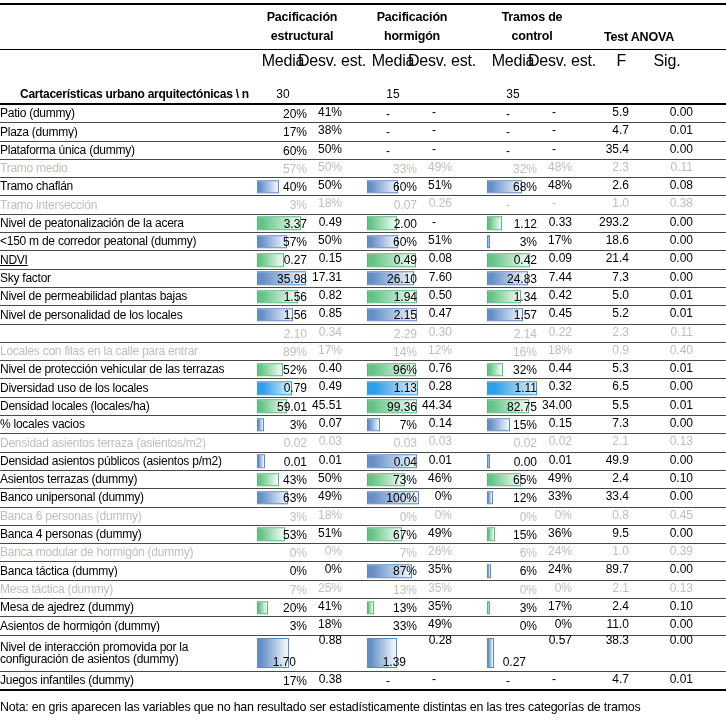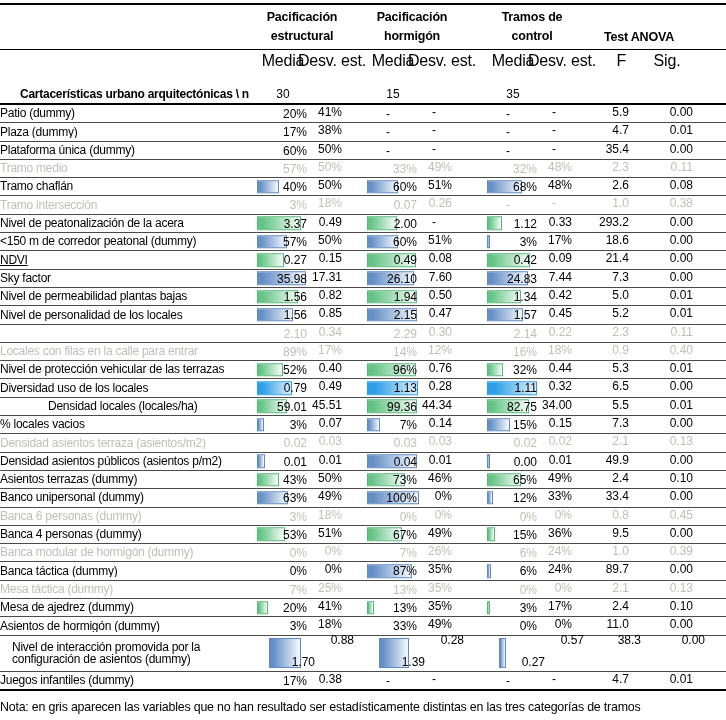--- a/index.html
+++ b/index.html
@@ -29,36 +29,36 @@
   .sub span{display:block;text-align:center;white-space:nowrap;margin:0 -12px;letter-spacing:-0.2px;}
   .sub .fcol{text-align:right;margin:0;padding-right:8px;}
   .sub .scol{margin:0 -4px;}
   .spacer{height:12px;}
   
   .section{height:21px;border-bottom:2.5px solid #000;font-size:12px;}
   .section .lab{font-weight:bold;white-space:nowrap;overflow:hidden;letter-spacing:-0.25px;margin-left:20px;}
   .section .cnt{text-align:center;}
   
   .row{height:18.3px;border-bottom:1px solid #4a4a4a;font-size:12px;}
-  .row.tall{height:36.6px;padding-left:12px;}
+  .row.tall{height:36.6px;}
   .row.last{border-bottom:2.5px solid #000;}
   .row .lab{white-space:nowrap;overflow:hidden;letter-spacing:-0.25px;line-height:12.8px;}
   .row.gray{color:#bcc1b8;}
   .cell{position:relative;height:100%;}
   .cell .val{position:relative;z-index:1;display:block;text-align:right;padding:2px 3px 0 0;}
   .cell.dnum{text-align:right;padding-right:6px;}
   .cell.fnum{text-align:right;padding-right:5px;}
   .cell.snum{text-align:right;padding-right:7px;}
   .val.dash,.dash{text-align:center !important;padding-right:10px !important;}
   .bar{
     position:absolute;left:1px;top:50%;transform:translateY(-50%);
     height:13.5px;box-sizing:border-box;
   }
   .tall .bar{height:30px;}
-  .tall .cell .val{position:absolute;bottom:2px;right:4px;padding-right:3px;}
+  .tall .cell .val{position:absolute;bottom:2px;right:11px;padding-right:3px;}
   .tall .cell.dnum,.tall .cell.fnum,.tall .cell.snum{align-self:end;padding-bottom:3px;}
   .bar.blue{background:linear-gradient(90deg,#638ec6 10%,#eef4fb 95%);border:1px solid #5e89c2;}
   .bar.green{background:linear-gradient(90deg,#63c384 10%,#eefaf2 95%);border:1px solid #57b87a;}
   .bar.brightblue{background:linear-gradient(90deg,#2d9fe8 15%,#d8edfb 95%);border:1px solid #2d9fe8;}
   
   .note{margin-top:9px;font-size:12.4px;letter-spacing:-0.2px;white-space:nowrap;overflow:hidden;}
 </style>
 </head>
 <body>
 
@@ -415,21 +415,21 @@
         <div class="cell dnum" style="grid-column: 7;">0.28</div>
         <div class="cell" style="grid-column: 9;">
           <div class="bar brightblue" style="width: 50px;"></div>
           <span class="val">1.11</span>
         </div>
         <div class="cell dnum" style="grid-column: 10;">0.32</div>
         <div class="cell fnum" style="grid-column: 11;">6.5</div>
         <div class="cell snum" style="grid-column: 12;">0.00</div>
       </div>
       <div class="grid row">
-        <div class="lab" style="grid-column: 1; margin-left: 48px;">Densidad locales (locales/ha)</div>
+        <div class="lab" style="grid-column: 1;">Densidad locales (locales/ha)</div>
         <div class="cell" style="grid-column: 3;">
           <div class="bar green" style="width: 30px;"></div>
           <span class="val">59.01</span>
         </div>
         <div class="cell dnum" style="grid-column: 4;">45.51</div>
         <div class="cell" style="grid-column: 6;">
           <div class="bar green" style="width: 50px;"></div>
           <span class="val">99.36</span>
         </div>
         <div class="cell dnum" style="grid-column: 7;">44.34</div>

